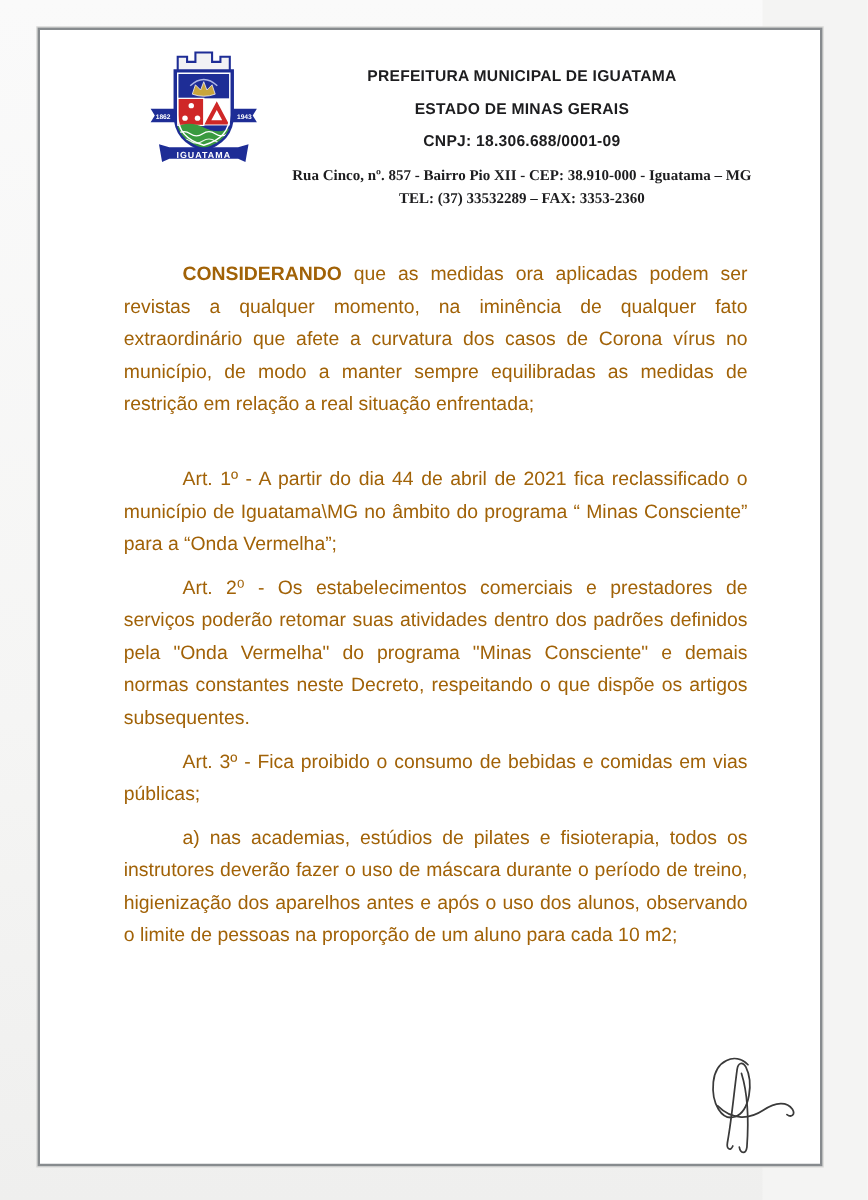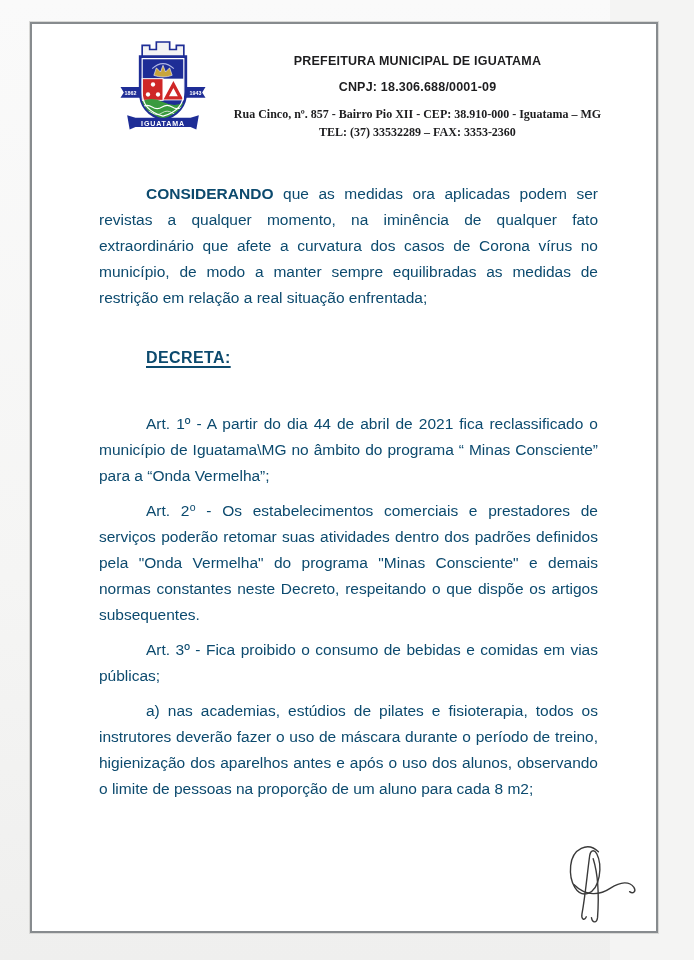--- a/index.html
+++ b/index.html
@@ -58,21 +58,21 @@
     font-weight: bold;
     line-height: 17.5px;
     margin: 0;
     font-family: Liberation Serif, serif;
   }
   .addr-block { margin-top: 2px; }
   
   .doc-body {
     margin-top: 40px;
     padding: 0 58px 0 67px;
-    color: #0c4a6e;
+    color: #a16207;
     font-size: 15.5px;
     line-height: 26px;
     text-align: justify;
   }
   .doc-body p {
     margin: 0 0 9px 0;
     text-indent: 47px;
   }
   p.para-considerando { margin-bottom: 34px; }
   p.decreta-line { margin-bottom: 40px; }
@@ -144,37 +144,37 @@
           <text x="16" y="69.5" text-anchor="middle" font-size="6.4" class="crest-text">1862</text>
           <text x="94" y="69.5" text-anchor="middle" font-size="6.4" class="crest-text">1943</text>
 
           <path d="M12 94 l10 3 h66 l10 -3 l-3 17 l-7 -3 H22 l-7 3 z" class="c-blue"></path>
           <text x="55" y="107" text-anchor="middle" font-size="8.5" letter-spacing="1" class="crest-text">IGUATAMA</text>
         </svg>
       </div>
 
       <div class="header-text">
         <p class="org-line">PREFEITURA MUNICIPAL DE IGUATAMA</p>
+        <p class="org-line">ESTADO DE MINAS GERAIS</p>
         <p class="org-line">CNPJ: 18.306.688/0001-09</p>
         <div class="addr-block">
           <p class="addr-line">Rua Cinco, nº. 857 - Bairro Pio XII - CEP: 38.910-000 - Iguatama – MG</p>
           <p class="addr-line">TEL: (37) 33532289 – FAX: 3353-2360</p>
         </div>
       </div>
     </header>
 
     <main class="doc-body">
       <p class="para-considerando"><span class="lead-bold">CONSIDERANDO</span><span> que as medidas ora aplicadas podem ser revistas a qualquer momento, na iminência de qualquer fato extraordinário que afete a curvatura dos casos de Corona vírus no município, de modo a manter sempre equilibradas as medidas de restrição em relação a real situação enfrentada;</span></p>
 
-      <p class="decreta-line"><span class="decreta">DECRETA:</span></p>
 
       <p>Art. 1º - A partir do dia 44 de abril de 2021 fica reclassificado o município de Iguatama\MG no âmbito do programa “ Minas Consciente” para a “Onda Vermelha”;</p>
       <p>Art. 2⁰ - Os estabelecimentos comerciais e prestadores de serviços poderão retomar suas atividades dentro dos padrões definidos pela "Onda Vermelha" do programa "Minas Consciente" e demais normas constantes neste Decreto, respeitando o que dispõe os artigos subsequentes.</p>
       <p>Art. 3º - Fica proibido o consumo de bebidas e comidas em vias públicas;</p>
-      <p>a) nas academias, estúdios de pilates e fisioterapia, todos os instrutores deverão fazer o uso de máscara durante o período de treino, higienização dos aparelhos antes e após o uso dos alunos, observando o limite de pessoas na proporção de um aluno para cada 8 m2;</p>
+      <p>a) nas academias, estúdios de pilates e fisioterapia, todos os instrutores deverão fazer o uso de máscara durante o período de treino, higienização dos aparelhos antes e após o uso dos alunos, observando o limite de pessoas na proporção de um aluno para cada 10 m2;</p>
 
     </main>
 
     <svg class="signature" viewBox="0 0 90 100" width="78" height="92">
       <g fill="none" stroke="#3a3a3a" stroke-width="1.6" stroke-linecap="round">
         <path d="M42 14 C30 2 12 10 10 30 C8 50 18 66 30 62 C44 57 47 30 40 16 C37 11 33 12 32 18 C29 40 27 64 23 86 C22 92 26 94 28 89"></path>
         <path d="M36 22 C41 38 43 62 41 90 C40 97 35 96 34 90"></path>
         <path d="M14 52 C28 66 44 64 56 56 C68 48 78 48 83 55 C86 60 82 63 78 60"></path>
       </g>
     </svg>

